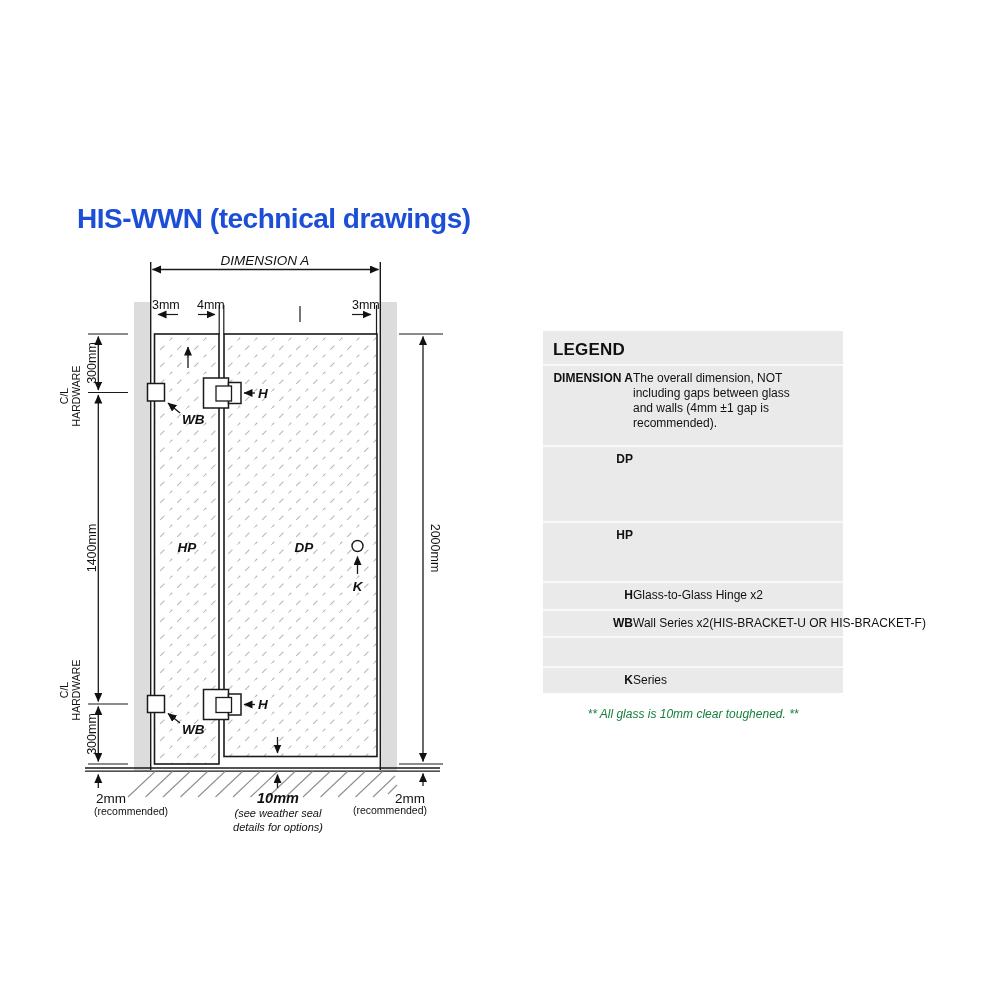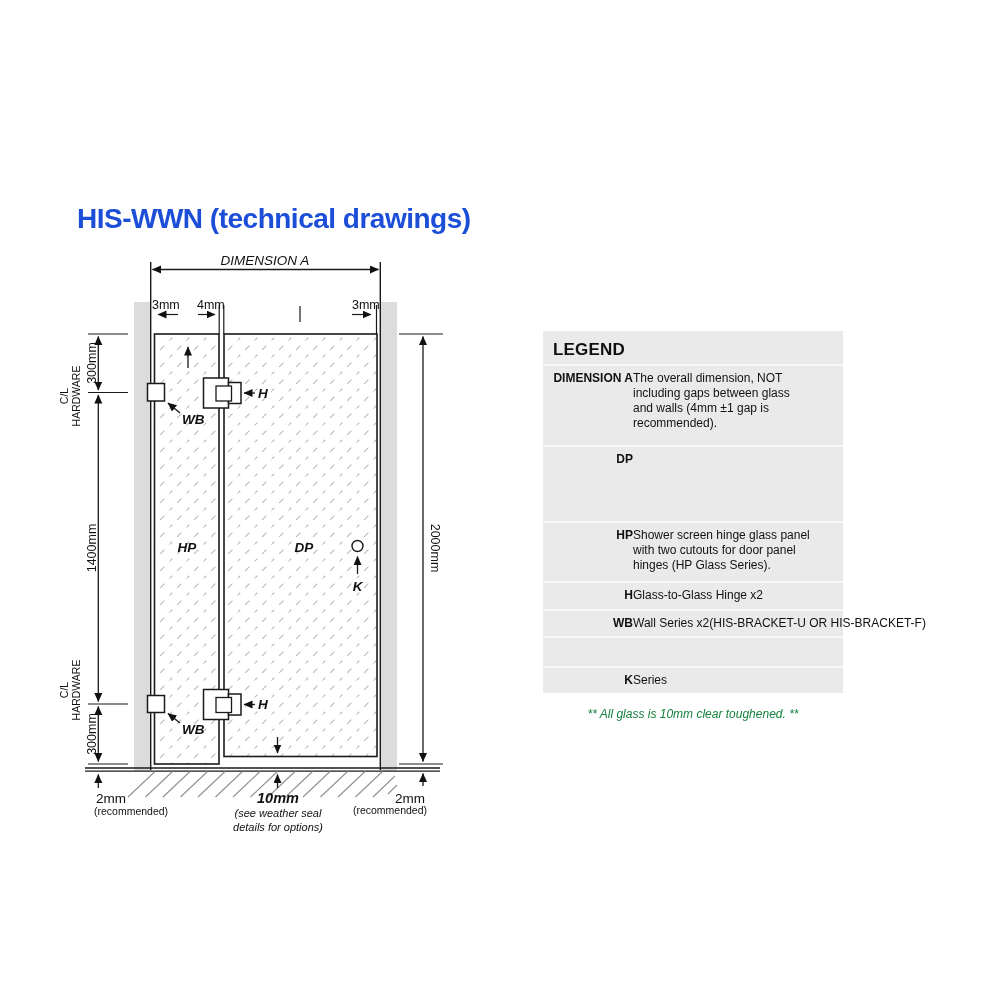--- a/index.html
+++ b/index.html
@@ -171,23 +171,20 @@
     <div class="desc">The overall dimension, NOT
 including gaps between glass
 and walls (4mm ±1 gap is
 recommended).</div>
   </div>
   <div class="legend-row r1">
     <div class="term">DP</div>
   </div>
   <div class="legend-row r2">
     <div class="term">HP</div>
-    <div class="desc">Shower screen hinge glass panel
-with two cutouts for door panel
-hinges (HP Glass Series).</div>
   </div>
   <div class="legend-row r3">
     <div class="term">H</div>
     <div class="desc">Glass-to-Glass Hinge x2</div>
   </div>
   <div class="legend-row r4">
     <div class="term">WB</div>
     <div class="desc">Wall Series x2(HIS-BRACKET-U OR HIS-BRACKET-F)</div>
   </div>
   <div class="legend-row r5">

